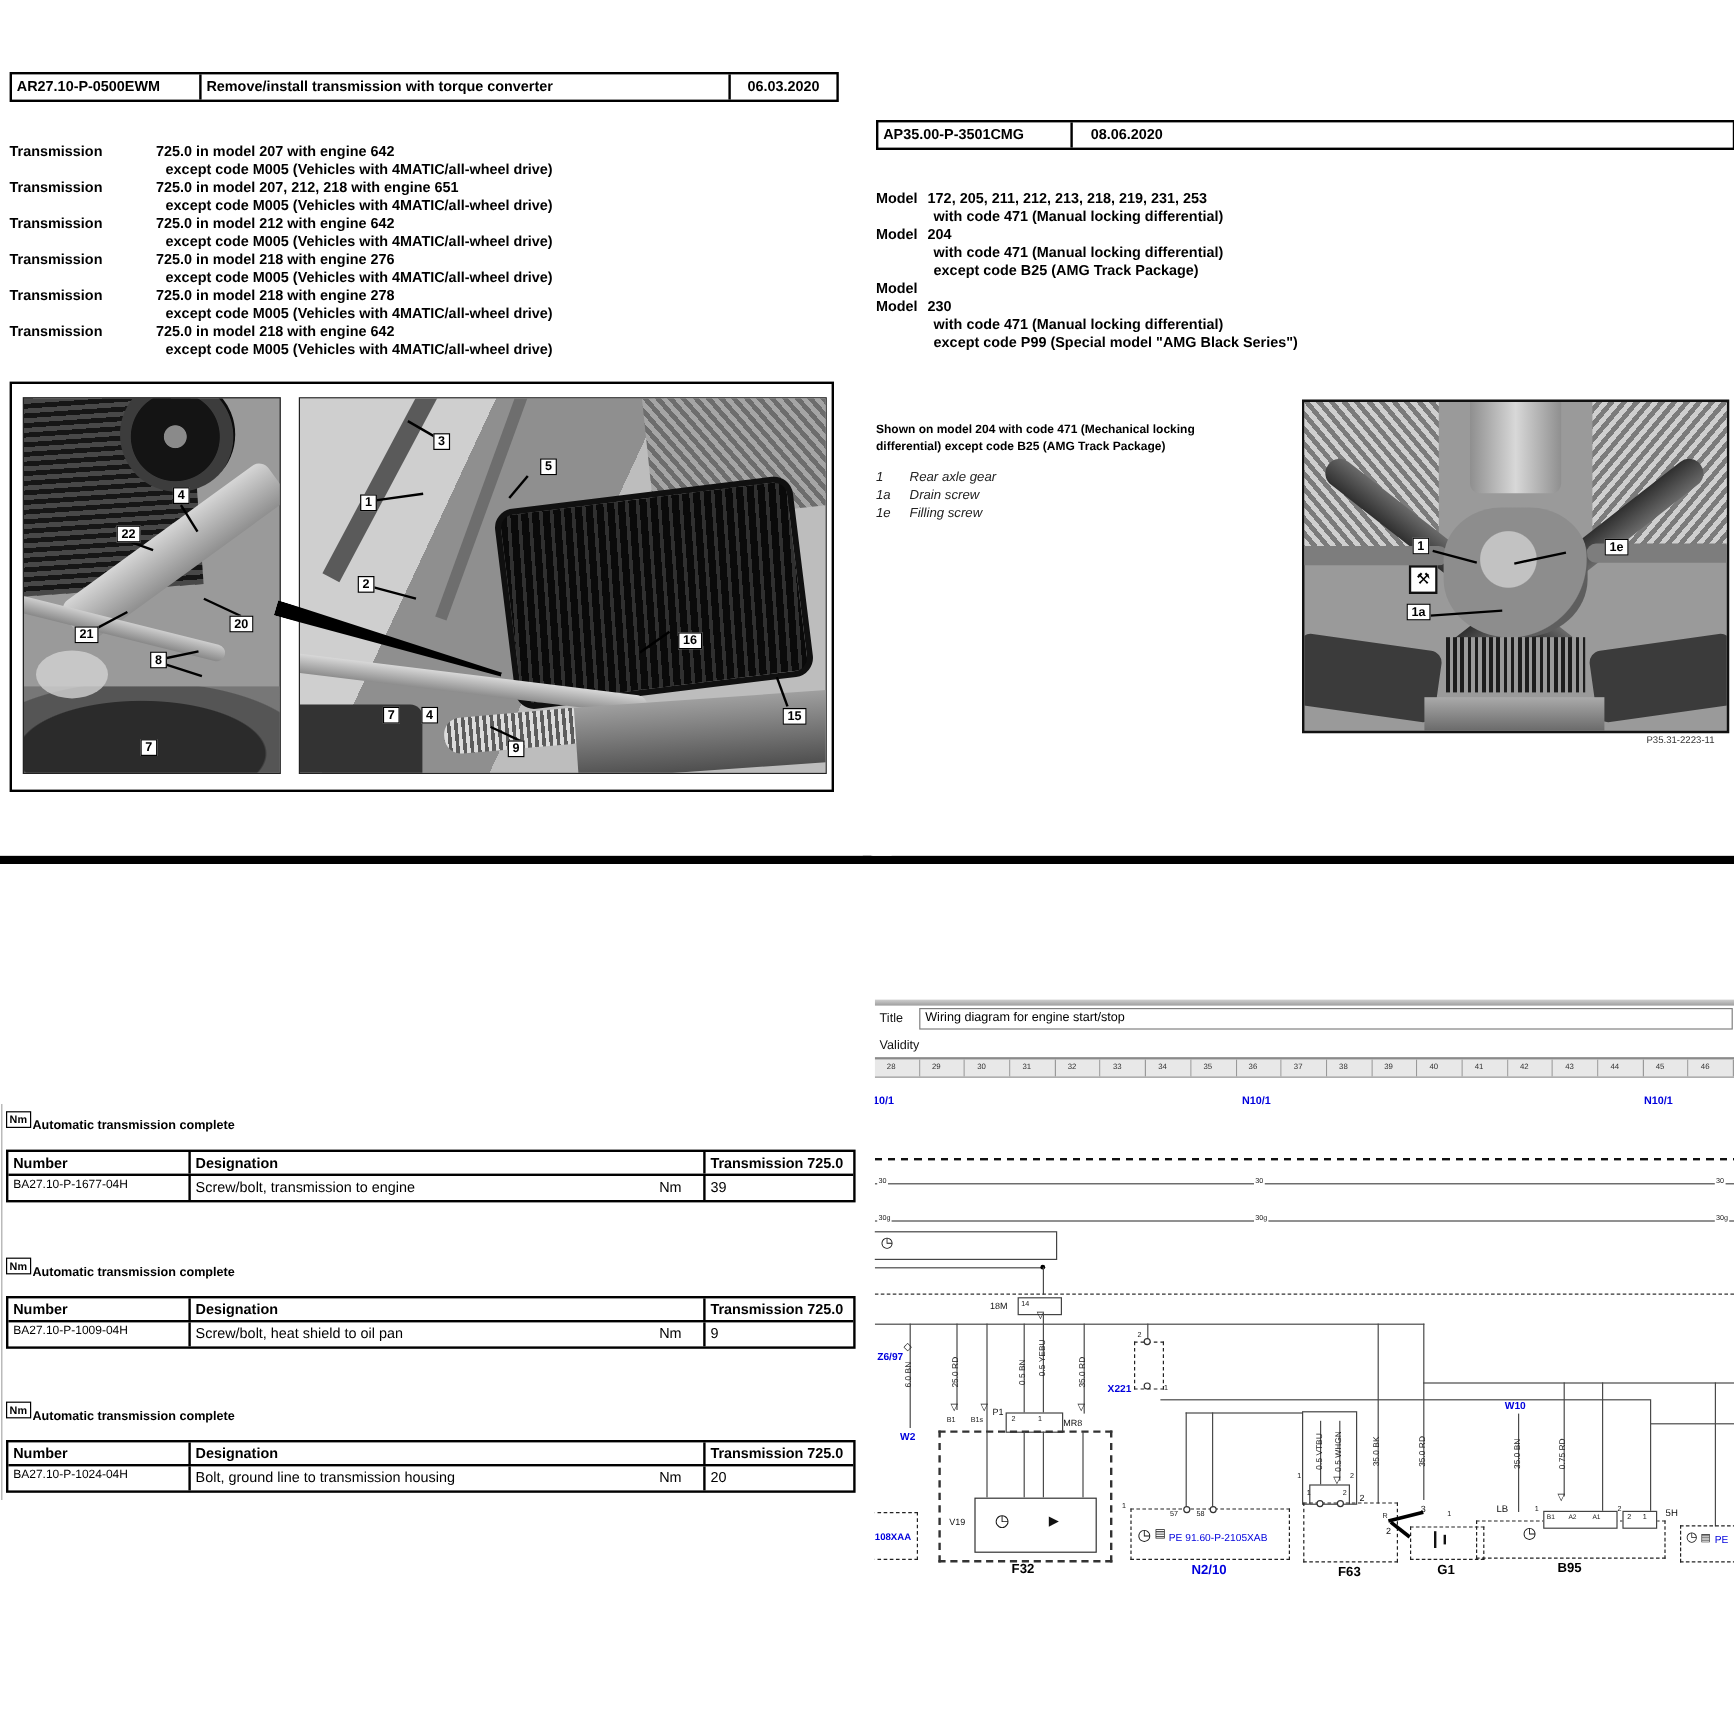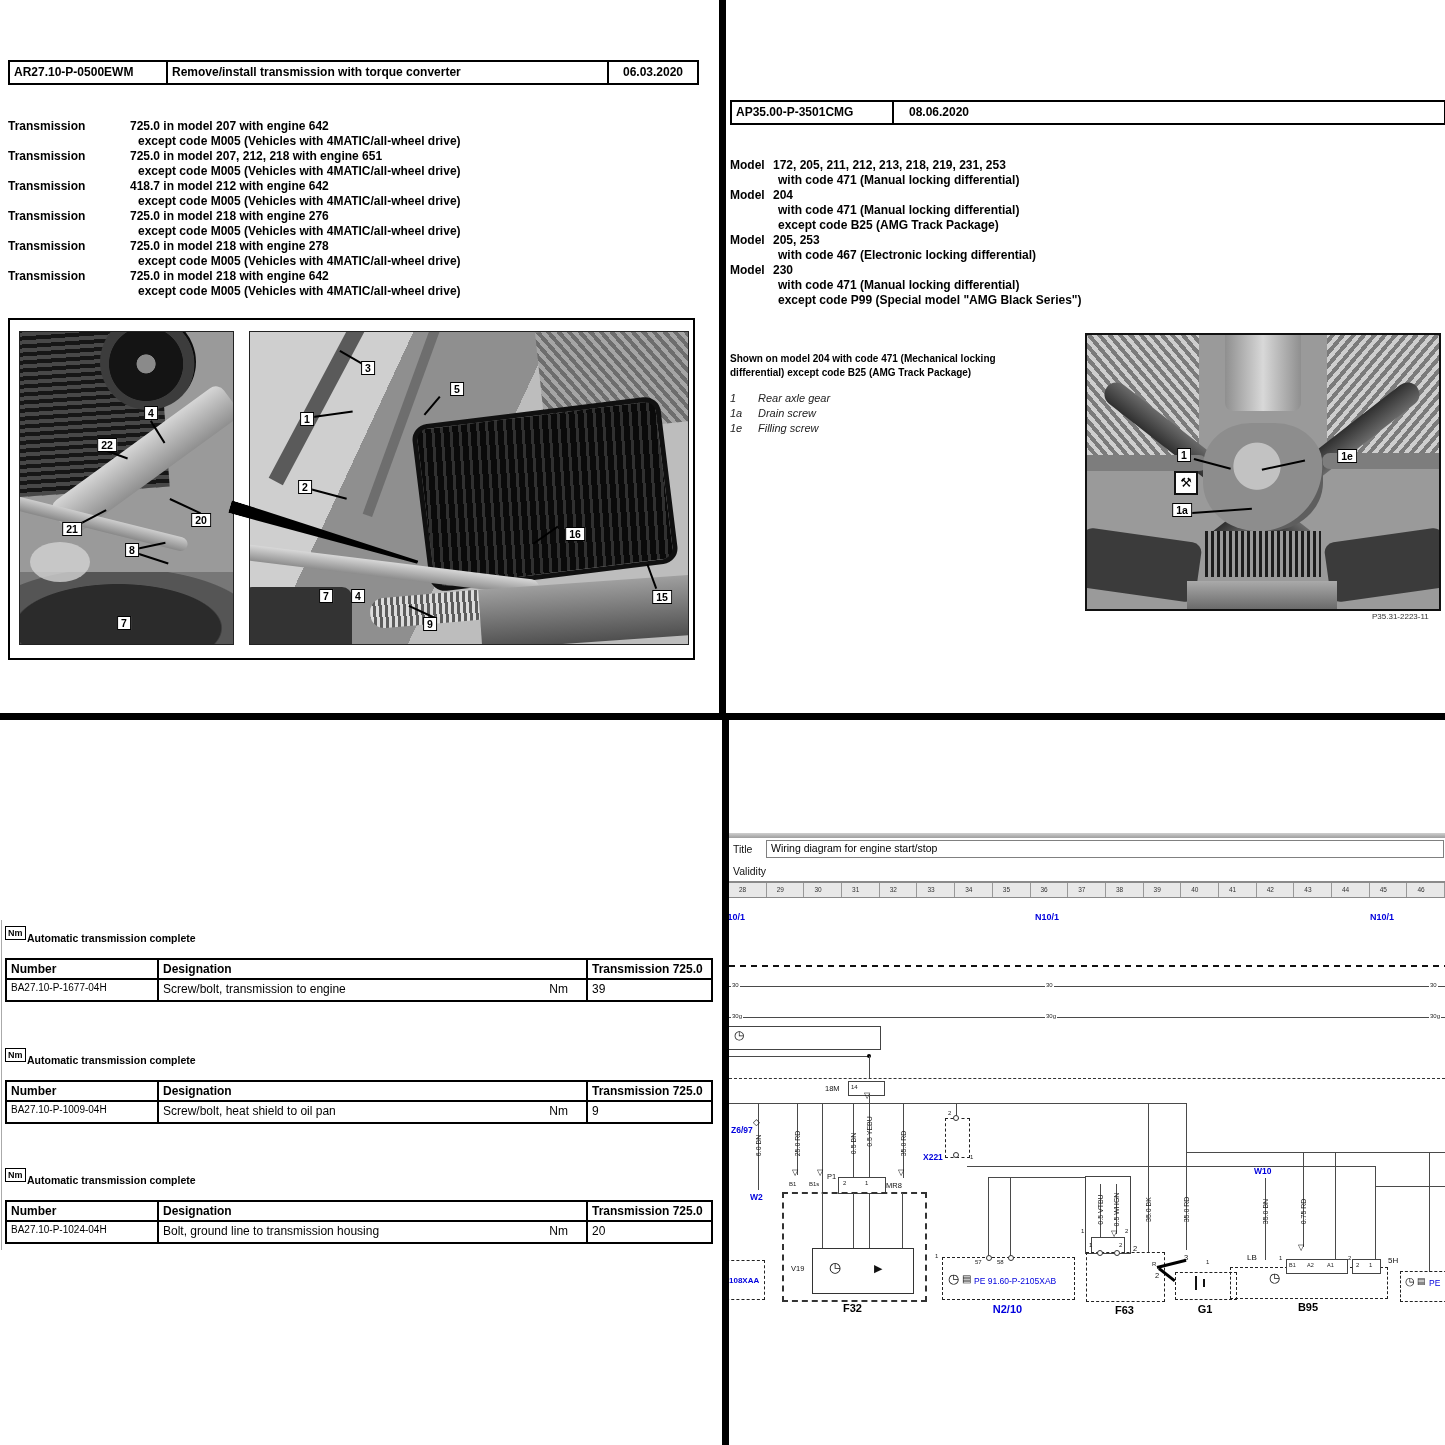--- a/index.html
+++ b/index.html
@@ -1,19 +1,19 @@
 <!DOCTYPE html>
 <html><head>
 <meta charset="utf-8">
 <style>
   html,body{margin:0;padding:0;background:#fff;}
   body{font-family:"Liberation Sans",sans-serif;color:#000;}
   #stage{position:relative;width:1445px;height:1445px;background:#fff;overflow:hidden;}
   .abs{position:absolute;}
-  .quad{position:absolute;overflow:hidden;background:#fff;}
+  .quad{position:absolute;overflow:hidden;background:#fff;padding-left:24px;}
   .divider{position:absolute;background:#000;}
   
   .hdrtable{position:absolute;display:flex;border:2px solid #000;background:#fff;}
   .hdrtable .cell{border-right:2px solid #000;font-weight:700;font-size:12px;padding:3px 4px 2px 4px;white-space:nowrap;overflow:hidden;}
   .hdrtable .cell:last-child{border-right:none;}
   .boldtxt{font-weight:700;font-size:12px;line-height:15px;}
   .trow{display:grid;grid-template-columns:122px auto;}
   .mrow{display:grid;grid-template-columns:43px auto;}
   .legend-row{display:grid;grid-template-columns:28px auto;font-style:italic;font-size:11px;line-height:15px;color:#222;}
   
@@ -80,21 +80,21 @@
       <div class="trow boldtxt">
         <span>Transmission</span>
         <span><span>725.0 in model 207 with engine 642</span><br><span style="padding-left:8px;">except code M005 (Vehicles with 4MATIC/all-wheel drive)</span></span>
       </div>
       <div class="trow boldtxt">
         <span>Transmission</span>
         <span><span>725.0 in model 207, 212, 218 with engine 651</span><br><span style="padding-left:8px;">except code M005 (Vehicles with 4MATIC/all-wheel drive)</span></span>
       </div>
       <div class="trow boldtxt">
         <span>Transmission</span>
-        <span><span>418.7 in model 212 with engine 642</span><br><span style="padding-left:8px;">except code M005 (Vehicles with 4MATIC/all-wheel drive)</span></span>
+        <span><span>725.0 in model 212 with engine 642</span><br><span style="padding-left:8px;">except code M005 (Vehicles with 4MATIC/all-wheel drive)</span></span>
       </div>
       <div class="trow boldtxt">
         <span>Transmission</span>
         <span><span>725.0 in model 218 with engine 276</span><br><span style="padding-left:8px;">except code M005 (Vehicles with 4MATIC/all-wheel drive)</span></span>
       </div>
       <div class="trow boldtxt">
         <span>Transmission</span>
         <span><span>725.0 in model 218 with engine 278</span><br><span style="padding-left:8px;">except code M005 (Vehicles with 4MATIC/all-wheel drive)</span></span>
       </div>
       <div class="trow boldtxt">
@@ -167,21 +167,20 @@
       <div class="mrow boldtxt">
         <span>Model</span>
         <span><span>172, 205, 211, 212, 213, 218, 219, 231, 253</span><br><span style="padding-left:5px;">with code 471 (Manual locking differential)</span></span>
       </div>
       <div class="mrow boldtxt">
         <span>Model</span>
         <span><span>204</span><br><span style="padding-left:5px;">with code 471 (Manual locking differential)</span><br><span style="padding-left:5px;margin-top:48px;">except code B25 (AMG Track Package)</span></span>
       </div>
       <div class="mrow boldtxt">
         <span>Model</span>
-        <span><span>205, 253</span><br><span style="padding-left:5px;">with code 467 (Electronic locking differential)</span></span>
       </div>
       <div class="mrow boldtxt">
         <span>Model</span>
         <span><span>230</span><br><span style="padding-left:5px;">with code 471 (Manual locking differential)</span><br><span style="padding-left:5px;">except code P99 (Special model "AMG Black Series")</span></span>
       </div>
     </div>
 
     <div class="abs" style="left:3px;top:352px;width:330px;font-weight:700;font-size:10px;line-height:14px;">
       <span>Shown on model 204 with code 471 (Mechanical locking</span><br>
       <span>differential) except code B25 (AMG Track Package)</span>

